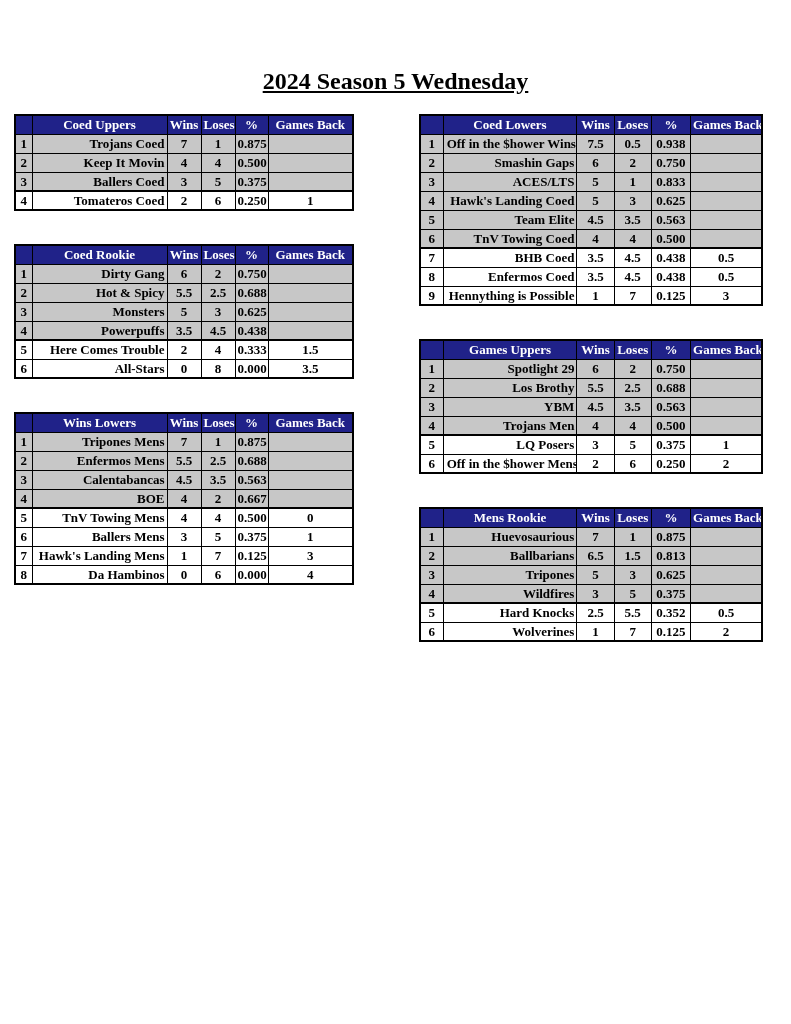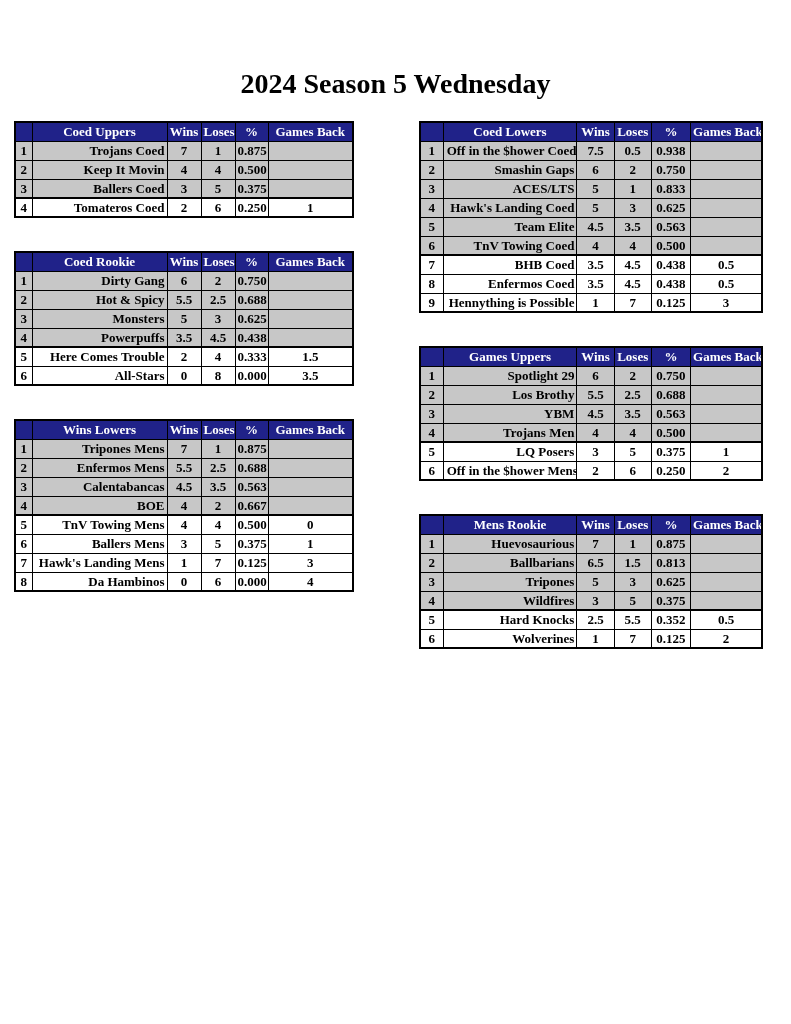--- a/index.html
+++ b/index.html
@@ -24,27 +24,28 @@
     color: #000;
     overflow: hidden;
   }
   .page-title {
     position: absolute;
     top: 68px;
     left: 0;
     width: 791px;
     margin: 0;
     text-align: center;
-    font-size: 28px;
+    font-size: 24px;
     font-weight: bold;
     letter-spacing: 0px;
+    text-decoration: underline;
   }
   .column {
     position: absolute;
-    top: 121px;
+    top: 114px;
   }
   [data-name="left-column"]  { left: 14px;  width: 338px; }
   [data-name="right-column"] { left: 419px; width: 344px; }
 
   table.standings {
     border-collapse: collapse;
     table-layout: fixed;
     width: 100%;
     margin: 0 0 33px 0;
     border: 2px solid var(--border);
@@ -287,21 +288,21 @@
             <th class="c-team" data-name="table-title">Coed Lowers</th>
             <th class="c-num" data-name="column-header-wins">Wins</th>
             <th class="c-num" data-name="column-header-loses">Loses</th>
             <th class="c-pct" data-name="column-header-">%</th>
             <th class="c-gb" data-name="column-header-games-back">Games Back</th>
           </tr>
         </thead>
         <tbody>
           <tr data-name="team-row" class="shaded">
             <td class="c-rank" data-name="rank-cell">1</td>
-            <td class="c-team" data-name="team-cell">Off in the $hower Coed</td>
+            <td class="c-team" data-name="team-cell">Off in the $hower Wins</td>
             <td class="c-num" data-name="wins-cell">7.5</td>
             <td class="c-num" data-name="loses-cell">0.5</td>
             <td class="c-pct" data-name="pct-cell">0.938</td>
             <td class="c-gb" data-name="games-back-cell"></td>
           </tr>
           <tr data-name="team-row" class="shaded">
             <td class="c-rank" data-name="rank-cell">2</td>
             <td class="c-team" data-name="team-cell">Smashin Gaps</td>
             <td class="c-num" data-name="wins-cell">6</td>
             <td class="c-num" data-name="loses-cell">2</td>

